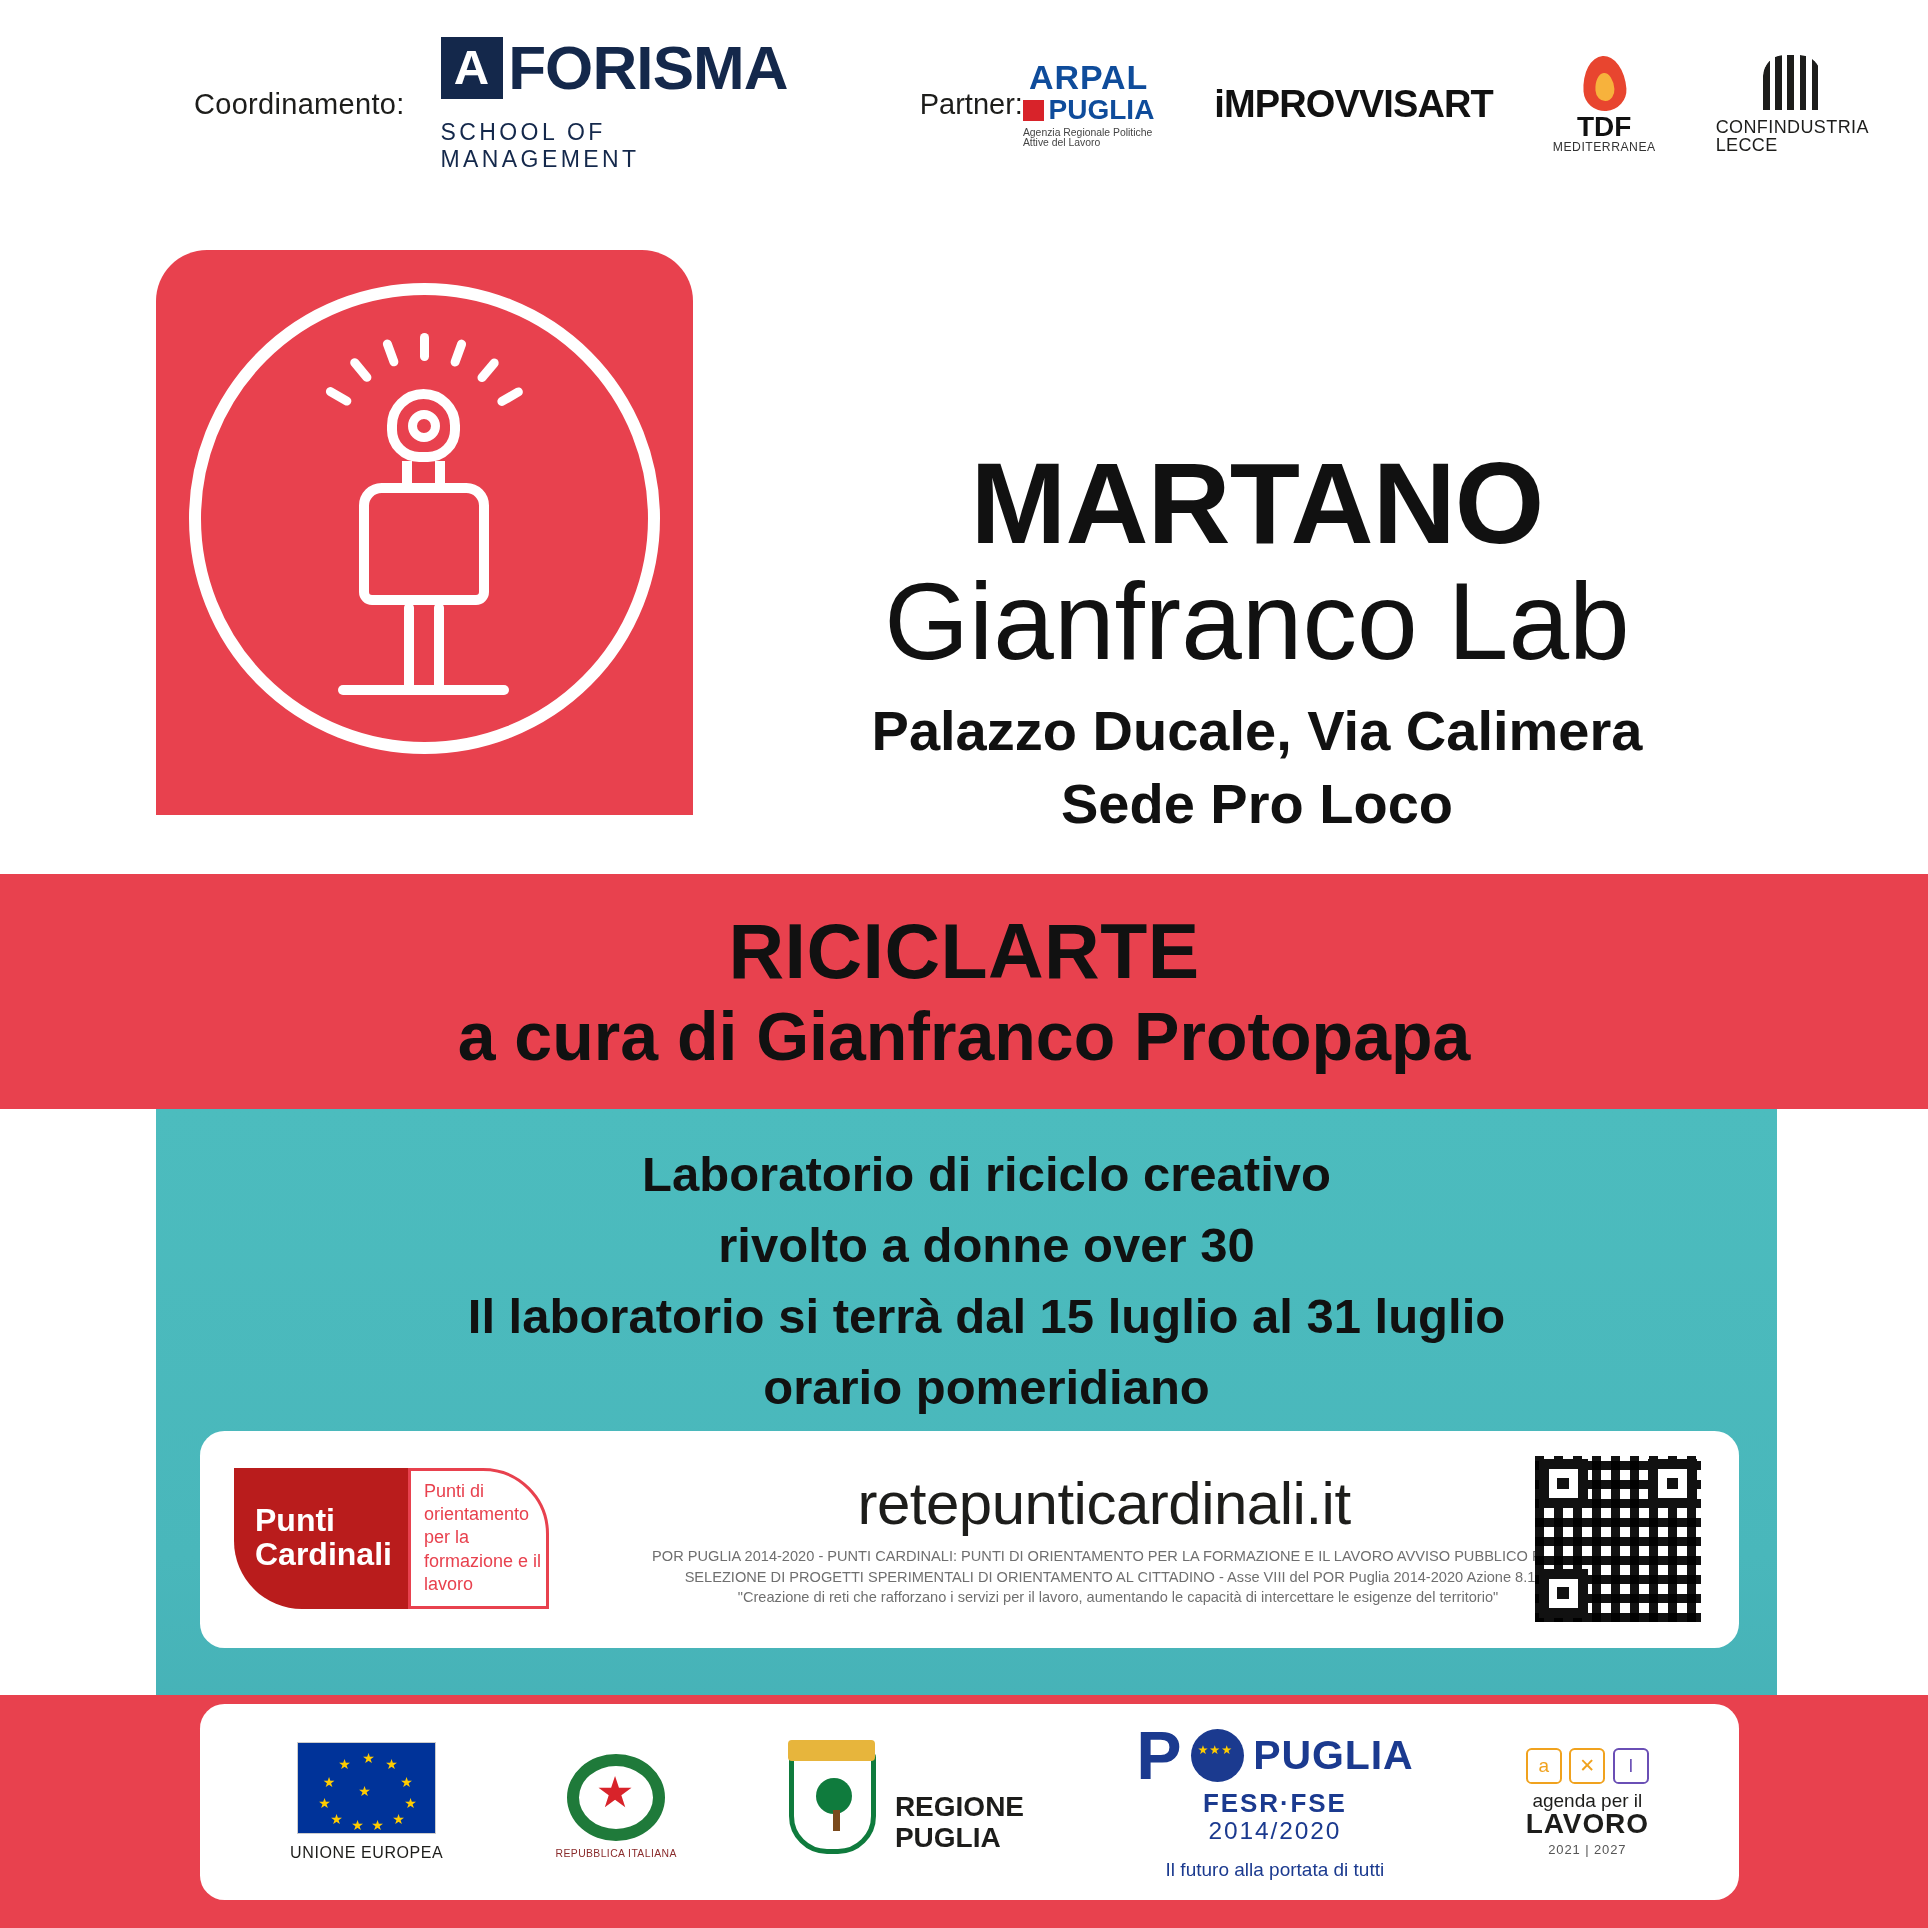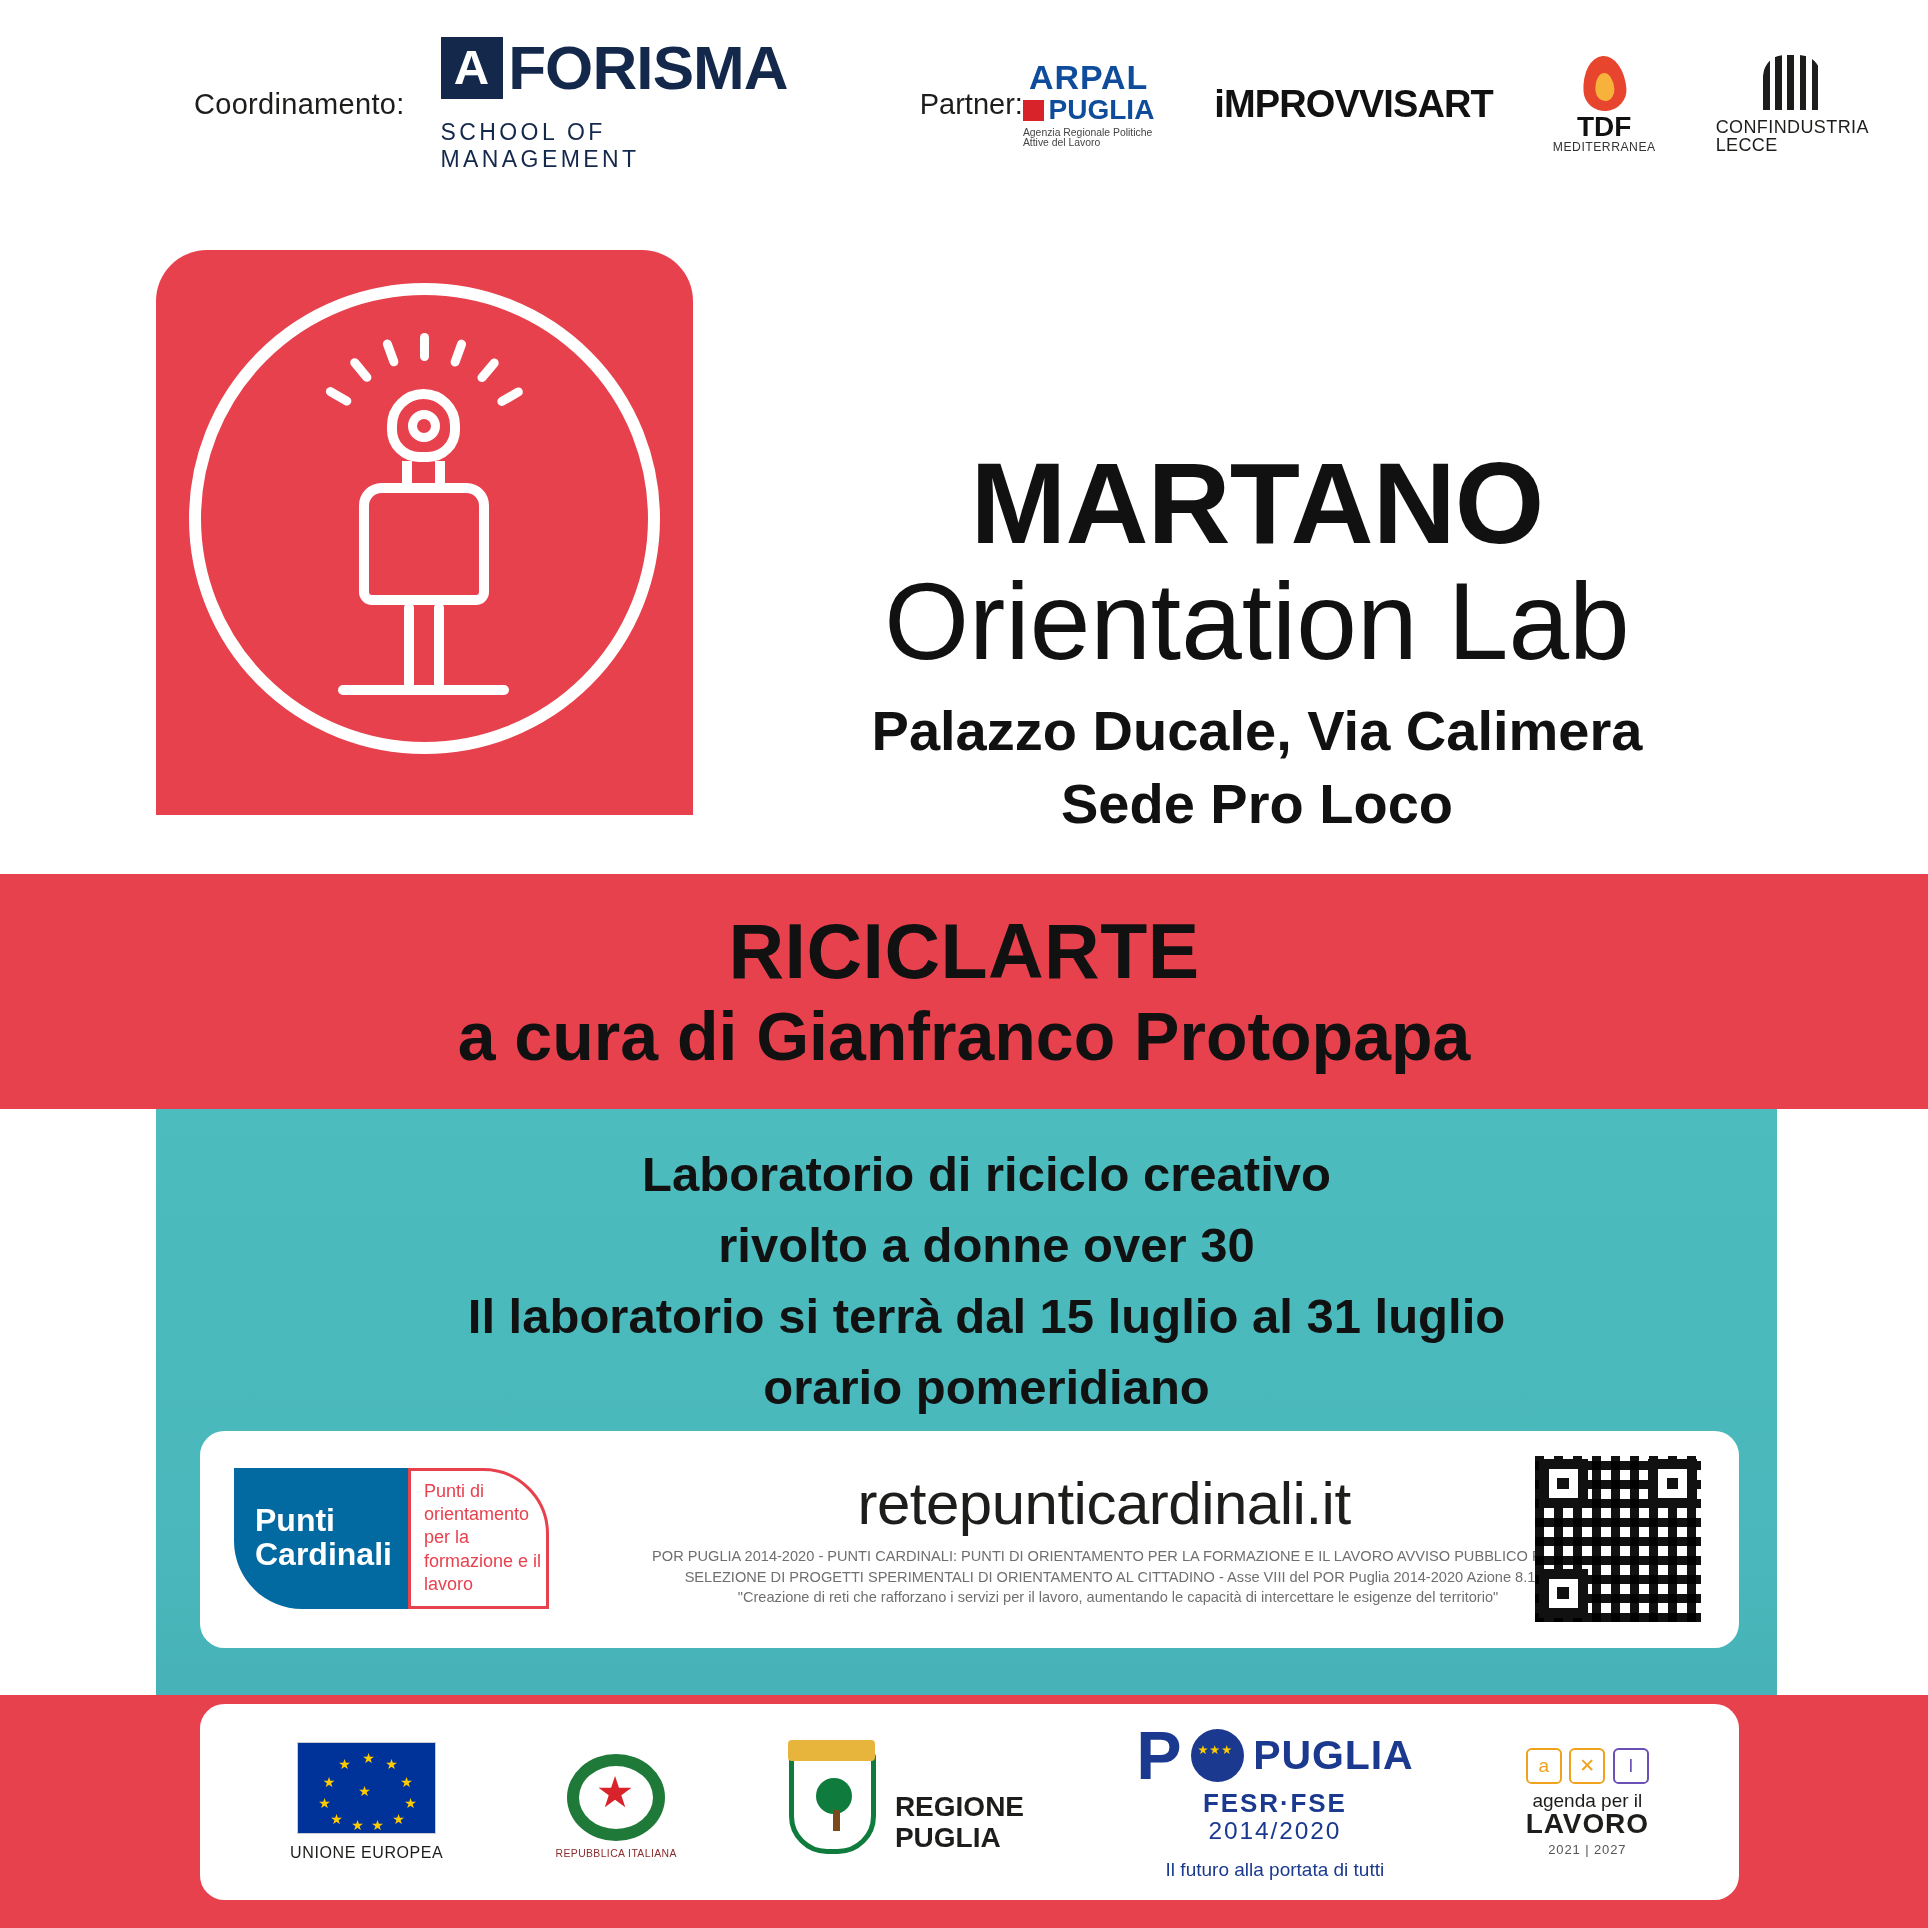--- a/index.html
+++ b/index.html
@@ -270,21 +270,21 @@
     background:#ffffff;
     border-radius: 24.5px;
   }
   .pc-logo {
     position:absolute; left: 34px; top: 26px;
     width: 358px; height: 162px;
     display:flex; align-items:center;
   }
   .pc-red {
     width: 174px; height: 141px;
-    background:#0369a1;
+    background:#b91c1c;
     border-radius: 0 0 0 68px;
     color:#fff;
     display:flex; flex-direction:column; justify-content:center; align-items:flex-start;
     padding-left: 21px;
     box-sizing:border-box;
   }
   .pc-red-l1 { font-size: 32px; font-weight: bold; line-height:1.05;}
   .pc-red-l2 { font-size: 32px; font-weight: bold; line-height:1.05;}
   .pc-white {
     width: 141px; height: 141px;
@@ -464,21 +464,21 @@
       <div class="bulb-neck"></div>
       <div class="body-shape"></div>
       <div class="leg-l"></div>
       <div class="leg-r"></div>
       <div class="ground"></div>
     </div>
   </div>
 
   <div class="title-area">
     <div class="t-martano">MARTANO</div>
-    <div class="t-orient">Orientation Lab</div>
+    <div class="t-orient">Gianfranco Lab</div>
     <div class="t-addr">Palazzo Ducale, Via Calimera</div>
     <div class="t-sede">Sede Pro Loco</div>
   </div>
 
   <div class="red-band">
     <div class="band-title">RICICLARTE</div>
     <div class="band-sub">a cura di Gianfranco Protopapa</div>
   </div>
 
   <div class="teal">

